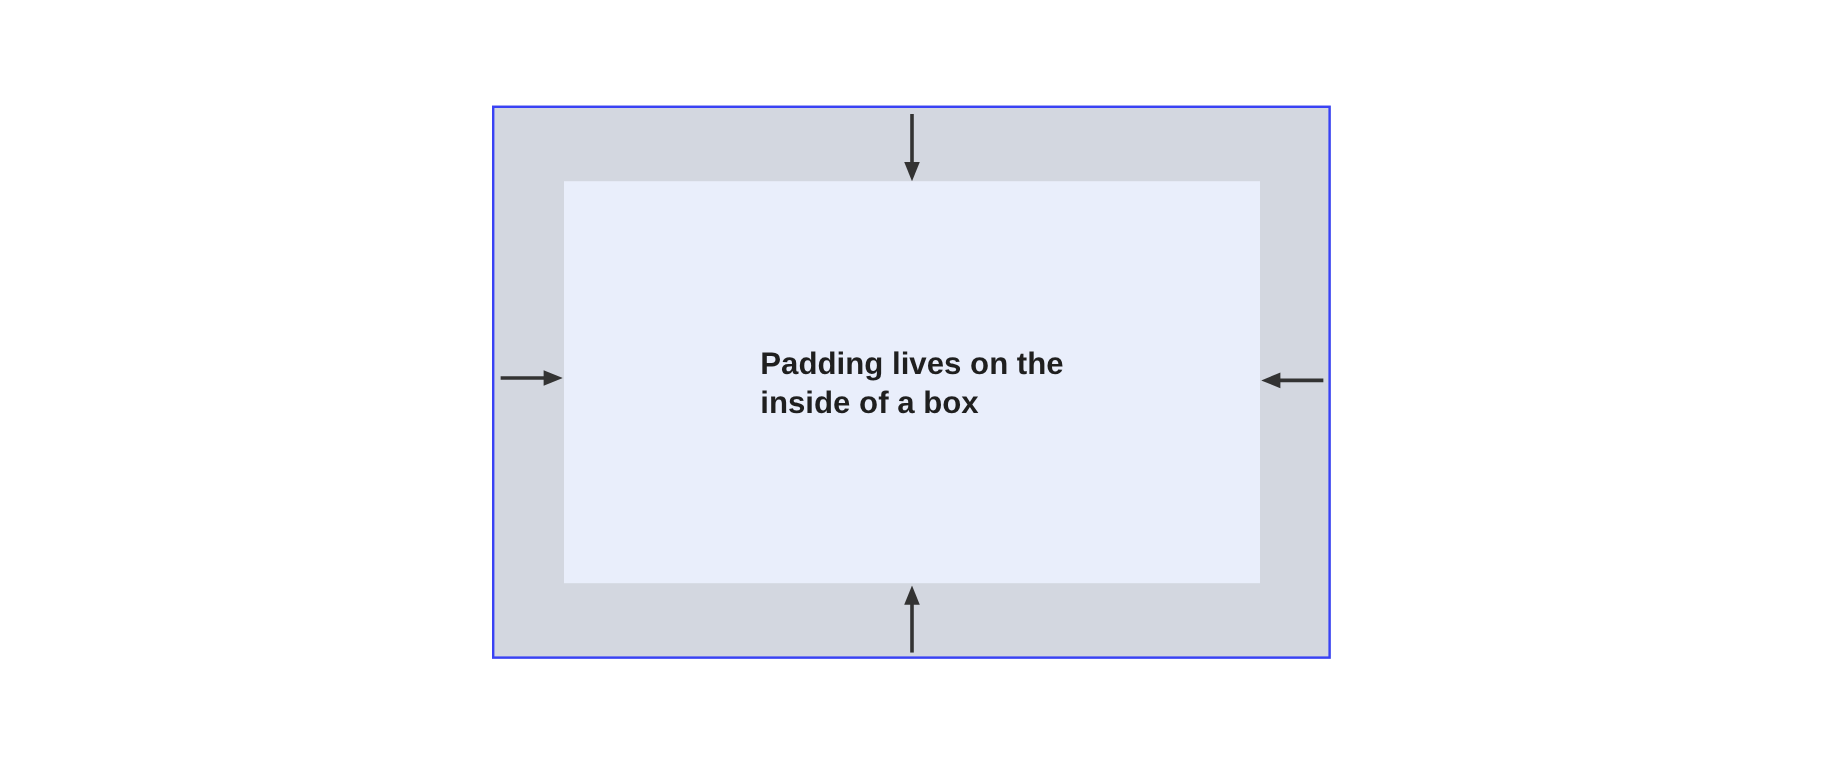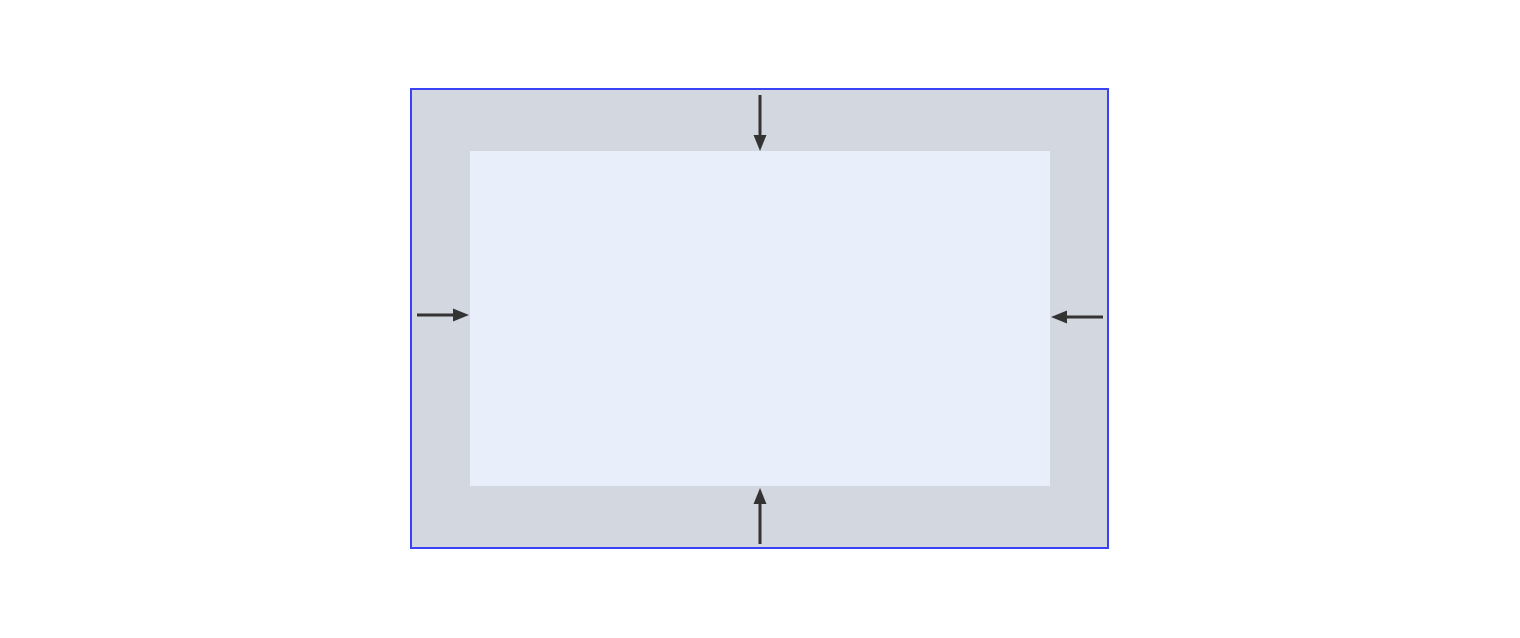--- a/index.html
+++ b/index.html
@@ -82,17 +82,19 @@
       <polygon points="52,8 36,1.5 36,14.5" fill="currentColor"></polygon>
     </svg>
 
     <svg class="arrow arrow-right" viewBox="0 0 52 16" xmlns="http://www.w3.org/2000/svg">
       <line x1="52" y1="8" x2="14" y2="8" stroke="currentColor" stroke-width="3"></line>
       <polygon points="0,8 16,1.5 16,14.5" fill="currentColor"></polygon>
     </svg>
 
     <div class="inner-box">
       <div class="caption">
+        <span>Padding lives on the</span>
+        <span>inside of a box</span>
       </div>
     </div>
 
   </div>
 </div>
 
 </body></html>

